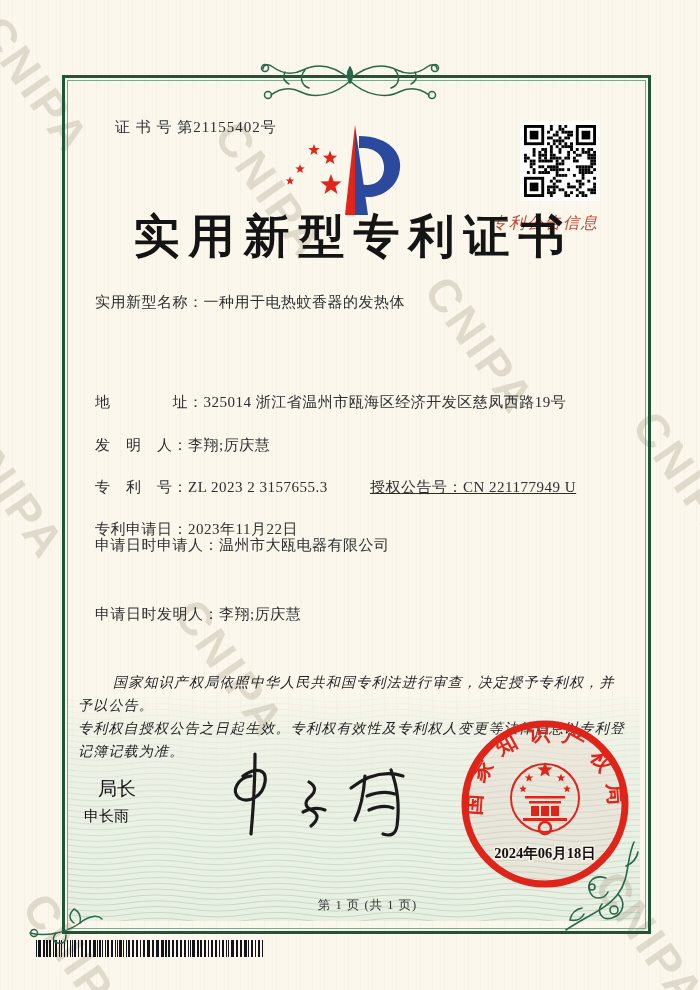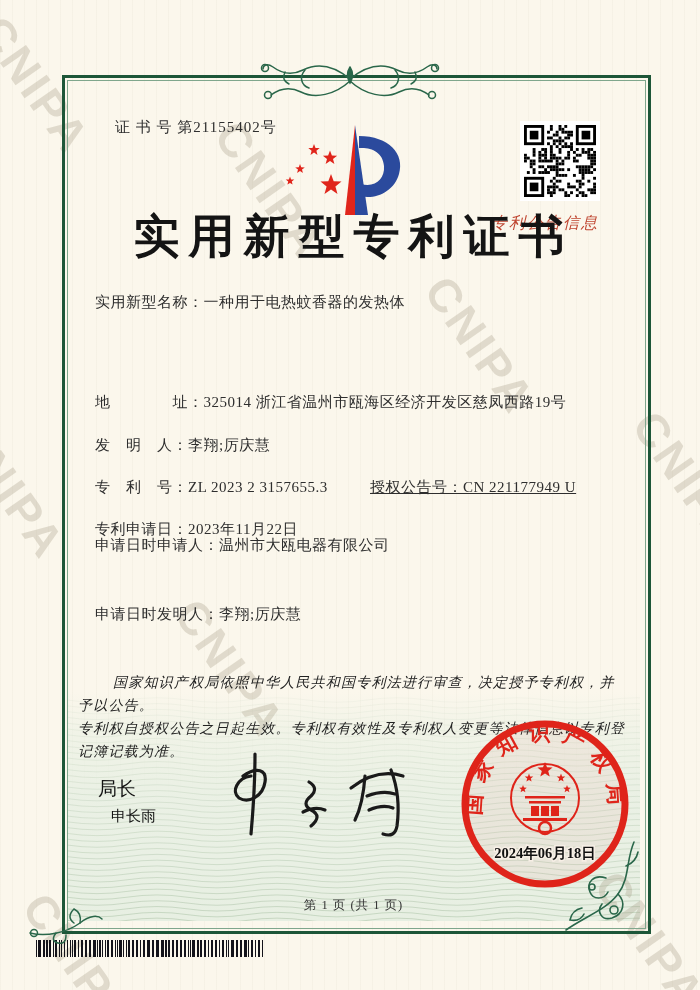--- a/index.html
+++ b/index.html
@@ -35,27 +35,27 @@
   
   .row{position:absolute;left:95px;font-size:15px;color:#2e2e2e;letter-spacing:0.5px;z-index:5;white-space:nowrap;}
   .row .lab{color:#2e2e2e;text-align:right;}
   .rt{left:370px;text-decoration:underline;}
   
   .statement{position:absolute;left:78px;top:671px;width:548px;font-size:14px;line-height:23px;
              font-style:italic;color:#222;letter-spacing:1.2px;z-index:5;}
   .statement .l1{text-indent:2.5em;}
   
   .sig-role{position:absolute;left:98px;top:776px;font-size:19px;color:#111;z-index:6;}
-  .sig-name{position:absolute;left:111px;top:807px;font-size:15px;color:#111;z-index:6;text-align:right;}
+  .sig-name{position:absolute;left:84px;top:807px;font-size:15px;color:#111;z-index:6;text-align:right;}
   .sig-script{position:absolute;left:205px;top:748px;z-index:6;}
   
   .seal{position:absolute;left:459px;top:718px;width:172px;height:172px;z-index:7;}
   
   .footer{position:absolute;left:62px;top:897px;width:583px;text-align:center;font-size:12.5px;
-          color:#333;letter-spacing:1px;z-index:6;}
+          color:#333;letter-spacing:1px;z-index:6;padding-left:14px;}
   
   .orn{position:absolute;z-index:8;pointer-events:none;}
   .orn-top{left:255px;top:55px;}
   .orn-br{left:556px;top:838px;}
   .orn-bl{left:26px;top:893px;}
   .barcode{position:absolute;left:36px;top:940px;z-index:6;}
 </style>
 </head>
 <body>
 

